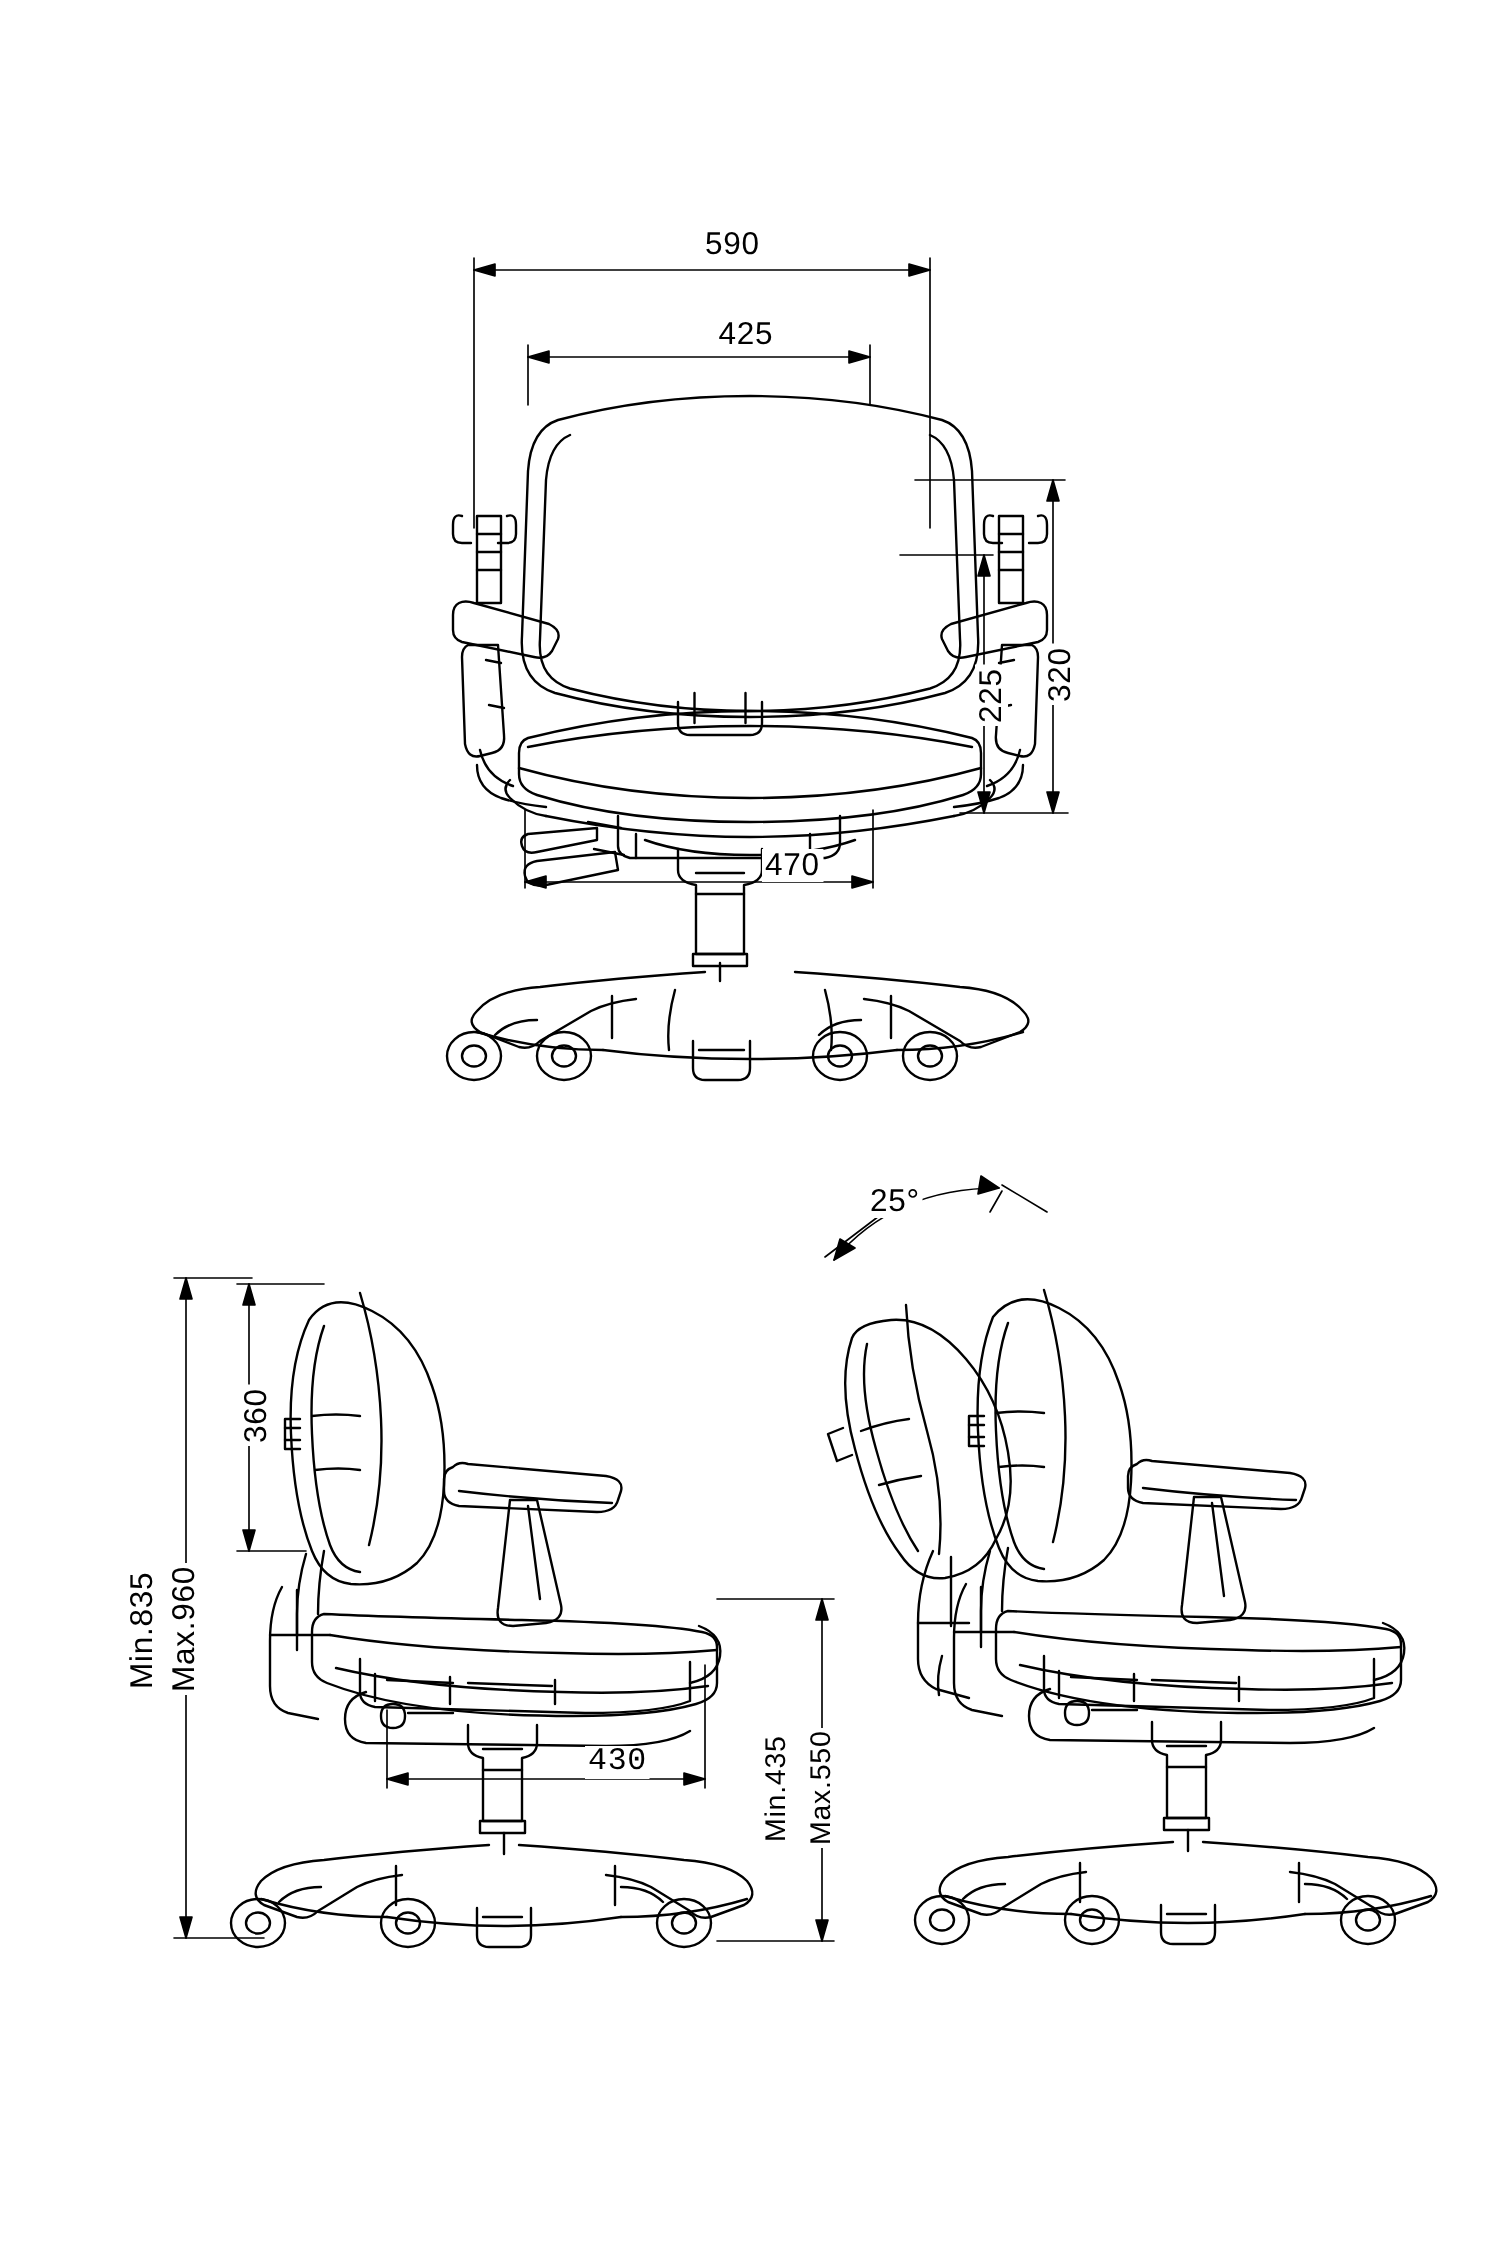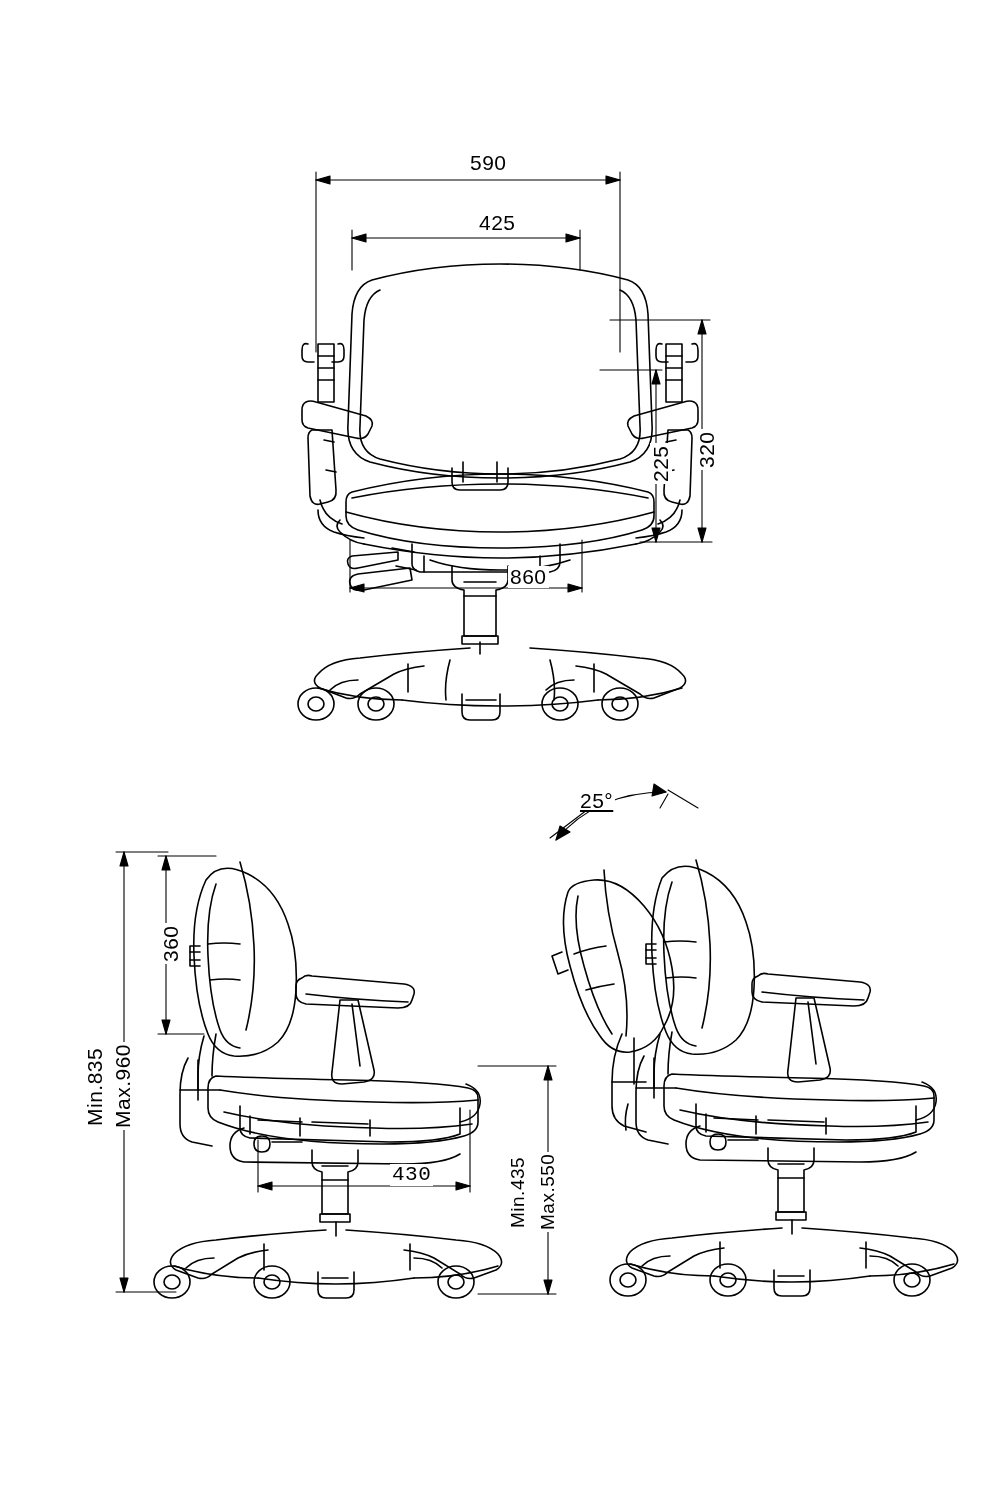--- a/index.html
+++ b/index.html
@@ -299,33 +299,33 @@
         <path d="M604 798 l0 -6 M660 808 l8 -14"></path>
       </g>
 
     </g>
   </svg>
 
   <div class="dimtext" style="left:456px; top:152px;margin-left:12px;">590</div>
 
   <div class="dimtext" style="left:456px; top:212px;margin-left:21px;">425</div>
 
-  <div class="dimtext" style="left:508px; top:566px;">860</div>
+  <div class="dimtext" style="left:508px; top:566px;">470</div>
 
   <div class="dimtext vert" style="left:696px; top:470px;">320</div>
 
   <div class="dimtext vert" style="left:650px; top:484px;">225</div>
 
   <div class="dimtext vert" style="left:160px; top:964px;">360</div>
 
   <div class="dimtext vert" style="left:84px; top:1128px;">Min.835</div>
 
   <div class="dimtext vert" style="left:112px; top:1130px;">Max.960</div>
 
   <div class="dimtext" style="left:390px; top:1164px;font-family:Liberation Mono, monospace;">430</div>
 
   <div class="dimtext vert small" style="left:508px; top:1230px;">Min.435</div>
 
   <div class="dimtext vert small" style="left:538px; top:1232px;">Max.550</div>
 
-  <div class="dimtext" style="left:578px; top:790px;text-decoration:underline;">25°</div>
+  <div class="dimtext" style="left:578px; top:790px;">25°</div>
 
 </div>
 
 </body></html>

